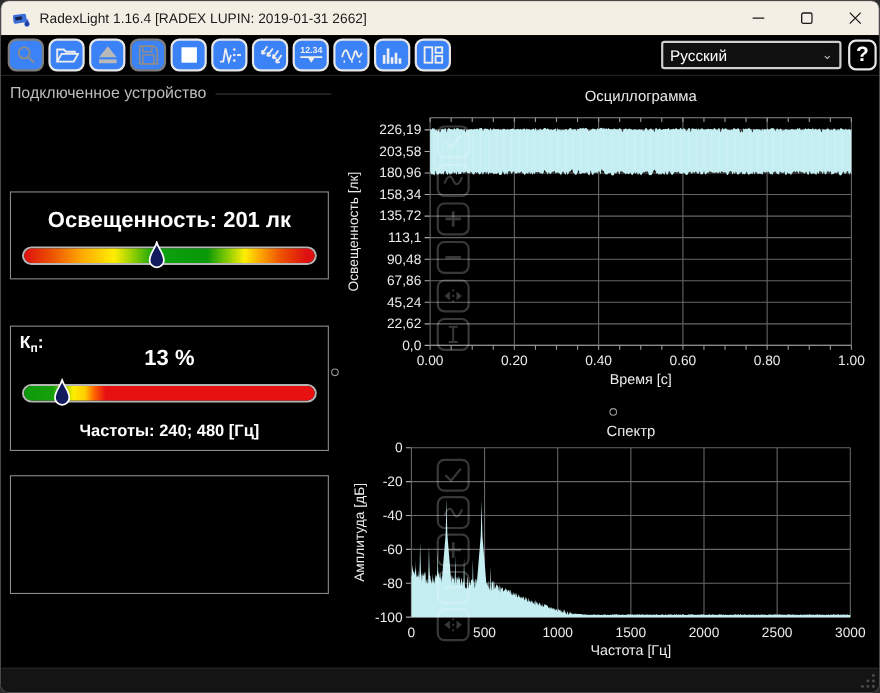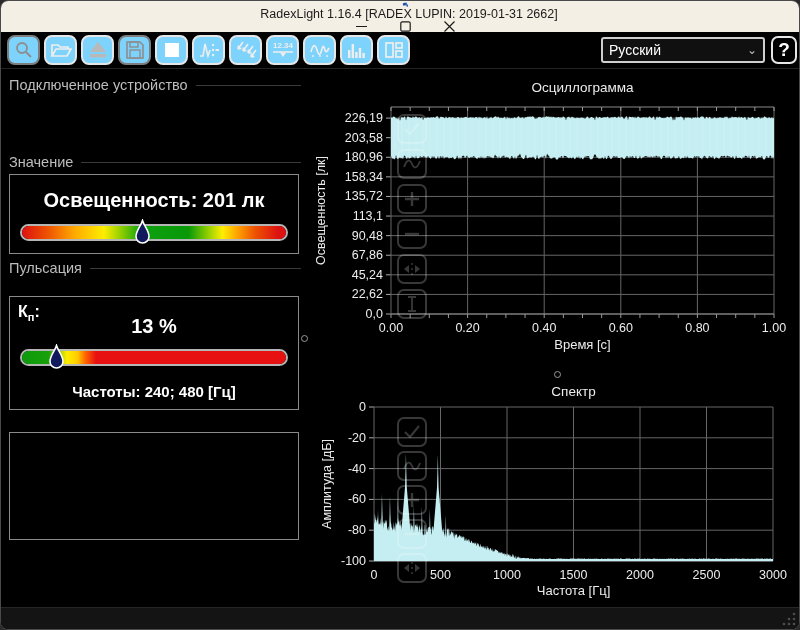--- a/index.html
+++ b/index.html
@@ -1,26 +1,26 @@
 <!DOCTYPE html>
 <html><head>
 <meta charset="utf-8">
 <style>
   html,body{margin:0;padding:0;background:#2b2b2b;}
   *{box-sizing:border-box;}
   #win{position:relative;width:800px;height:630px;background:#000;font-family:"Liberation Sans",sans-serif;
        border-radius:8px;overflow:hidden;border:1px solid #4a4a4a;}
   
-  .titlebar{position:absolute;left:0;top:0;width:100%;height:31px;background:#f4efe4;display:flex;align-items:center;padding:0 0 0 10px;flex-direction:column;}
+  .titlebar{position:absolute;left:0;top:0;width:100%;height:31px;background:#f4efe4;display:flex;align-items:center;padding:0 0 0 10px;}
   .titlebar .title{color:#1b1b1b;font-size:12.5px;margin-left:8px;flex:1;white-space:nowrap;}
   .wbtns{display:flex;height:100%;}
   .wbtn{width:44px;height:100%;display:flex;align-items:center;justify-content:center;color:#1b1b1b;}
   
   .toolbar{position:absolute;left:0;top:31px;width:100%;height:37px;background:#000;border-bottom:1px solid #242424;}
-  .tbtn{position:absolute;top:3px;width:33px;height:30px;border:2px solid #e6e6e6;border-radius:8px;background:#7dd3fc;
+  .tbtn{position:absolute;top:3px;width:33px;height:30px;border:2px solid #e6e6e6;border-radius:8px;background:#3b82f6;
         display:flex;align-items:center;justify-content:center;}
   .tbtn.disabled{border-color:#7d7d7d;}
   .langbox{position:absolute;left:600px;top:5px;width:164px;height:26px;background:#101010;border:2px solid #cfcfcf;border-radius:3px;
         display:flex;align-items:center;padding:0 6px;color:#fff;font-size:14px;gap:45px;}
   .langbox .chev{margin-left:auto;color:#bdbdbd;font-size:12px;}
   .helpbtn{position:absolute;left:770px;top:4px;width:26px;height:28px;border:2px solid #e6e6e6;border-radius:7px;
         color:#fff;font-size:19px;font-weight:bold;display:flex;align-items:center;justify-content:center;background:#000;}
   
   .content{position:absolute;left:0;top:69px;width:800px;height:539px;background:#000;text-decoration:underline;}
   .sec-h{position:absolute;left:8px;width:292px;display:flex;align-items:center;gap:8px;color:#bdbdbd;font-size:14.5px;}
@@ -168,36 +168,30 @@
     </div>
     <div class="helpbtn">?</div>
   </div>
 
   <div class="content">
 
     <div class="sec-h" style="top:7px">
         <span>Подключенное устройство</span>
       </div>
 
-    <div class="sec-h" style="top:84px">
-        <span>Значение</span>
-      </div>
     <div class="panelbox" style="top:104px;height:80px">
       <div class="bigread" style="top:14px">Освещенность: 201 лк</div>
       <div class="bar-wrap" style="top:49px">
         <div class="bar-fill grad1"></div>
         <svg class="droplet" id="marker1" viewBox="0 0 17 28" style="left: calc(45.5% - 8.5px);">
           <path d="M8.5 1.5 C10 7 15 11.5 15 17.5 A6.5 6.5 0 1 1 2 17.5 C2 11.5 7 7 8.5 1.5 Z" fill="#121a5e" stroke="#fff" stroke-width="1.6"></path>
         </svg>
       </div>
     </div>
 
-    <div class="sec-h" style="top:190px">
-        <span>Пульсация</span>
-      </div>
     <div class="panelbox" style="top:226px;height:114px">
       <div class="kp"><span>К</span><sub>п</sub><span>:</span></div>
       <div class="bigread" style="top:18px">13 %</div>
       <div class="bar-wrap" style="top:52px">
         <div class="bar-fill grad2"></div>
         <svg class="droplet" id="marker2" viewBox="0 0 17 28" style="left: calc(13% - 8.5px);">
           <path d="M8.5 1.5 C10 7 15 11.5 15 17.5 A6.5 6.5 0 1 1 2 17.5 C2 11.5 7 7 8.5 1.5 Z" fill="#121a5e" stroke="#fff" stroke-width="1.6"></path>
         </svg>
       </div>
       <div class="freqs" style="top:86px">Частоты: 240; 480 [Гц]</div>

